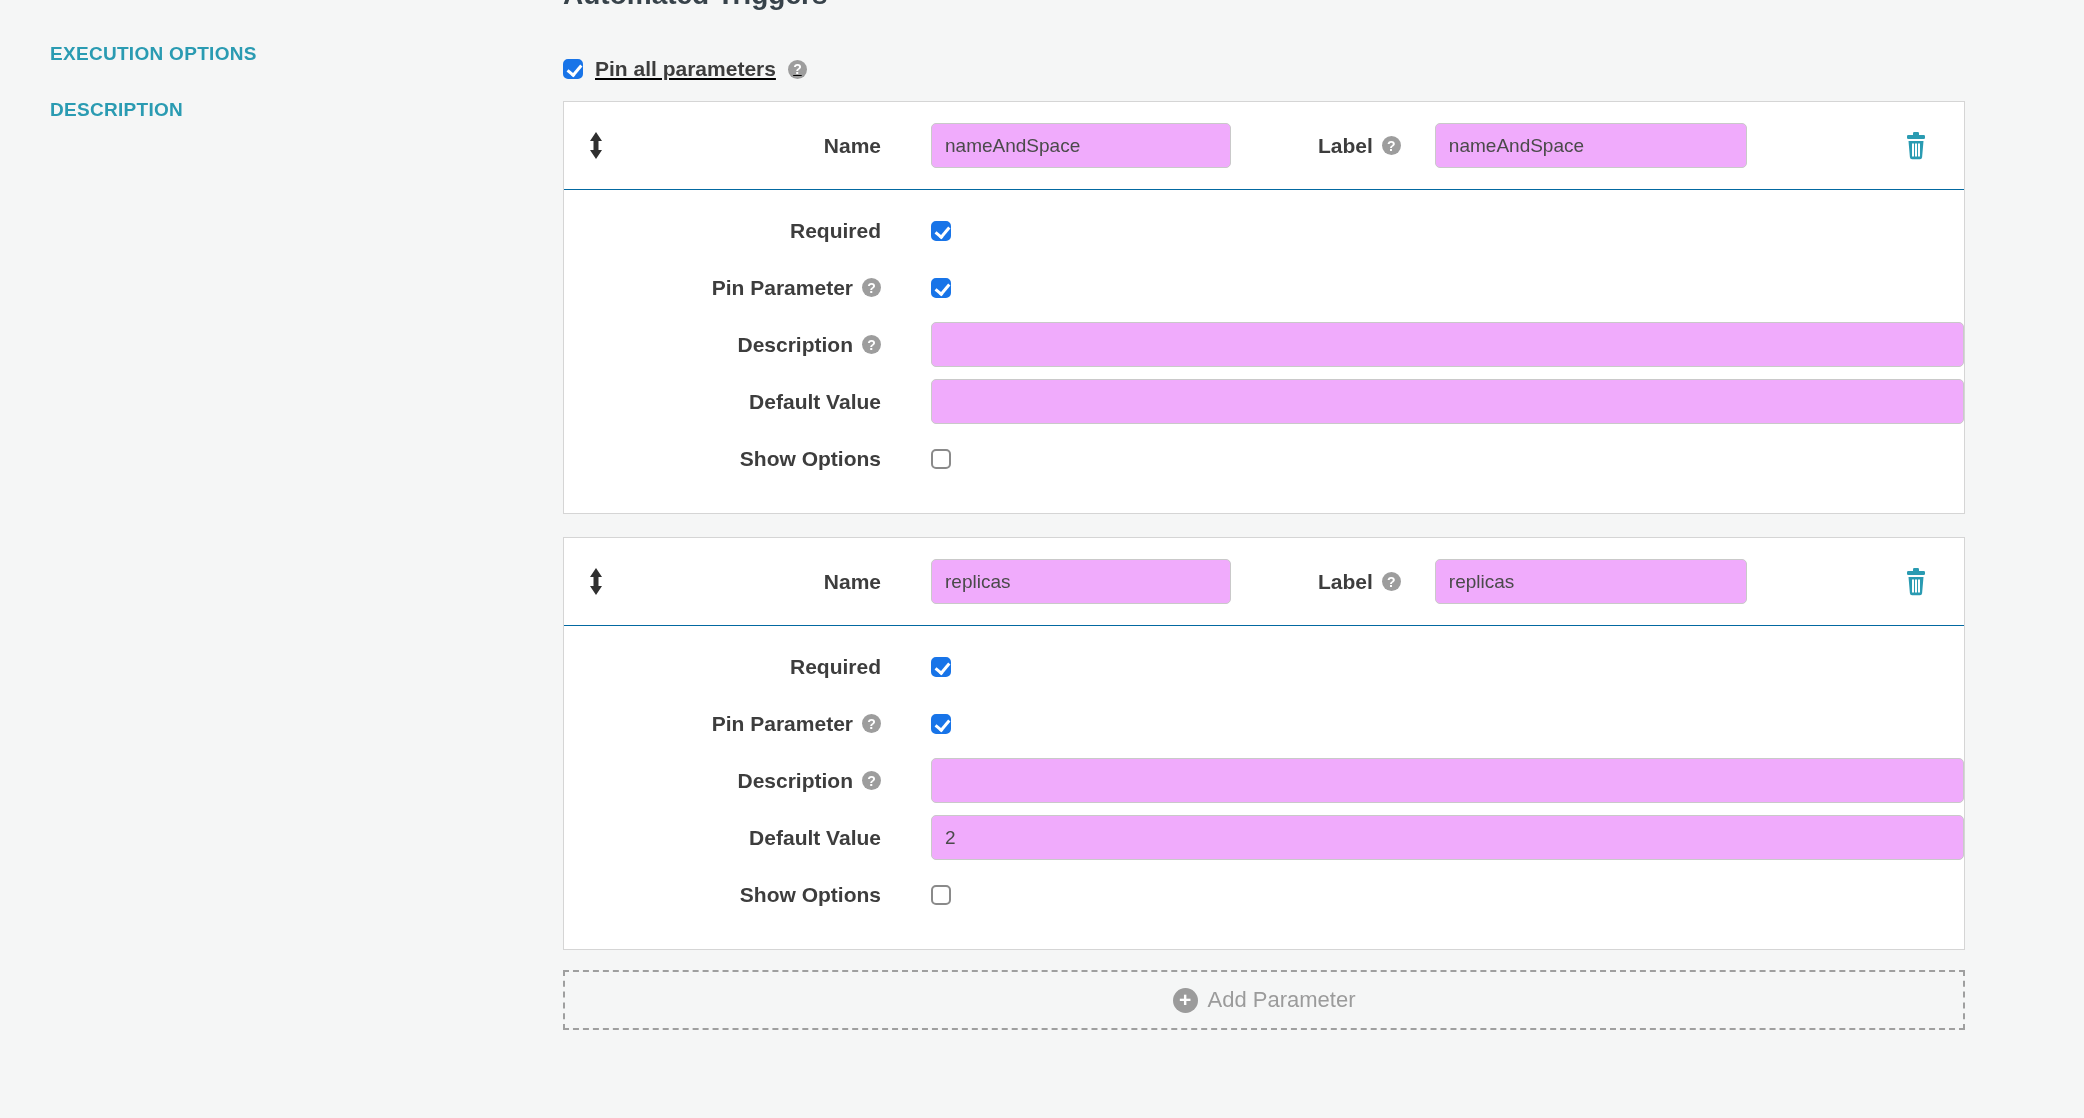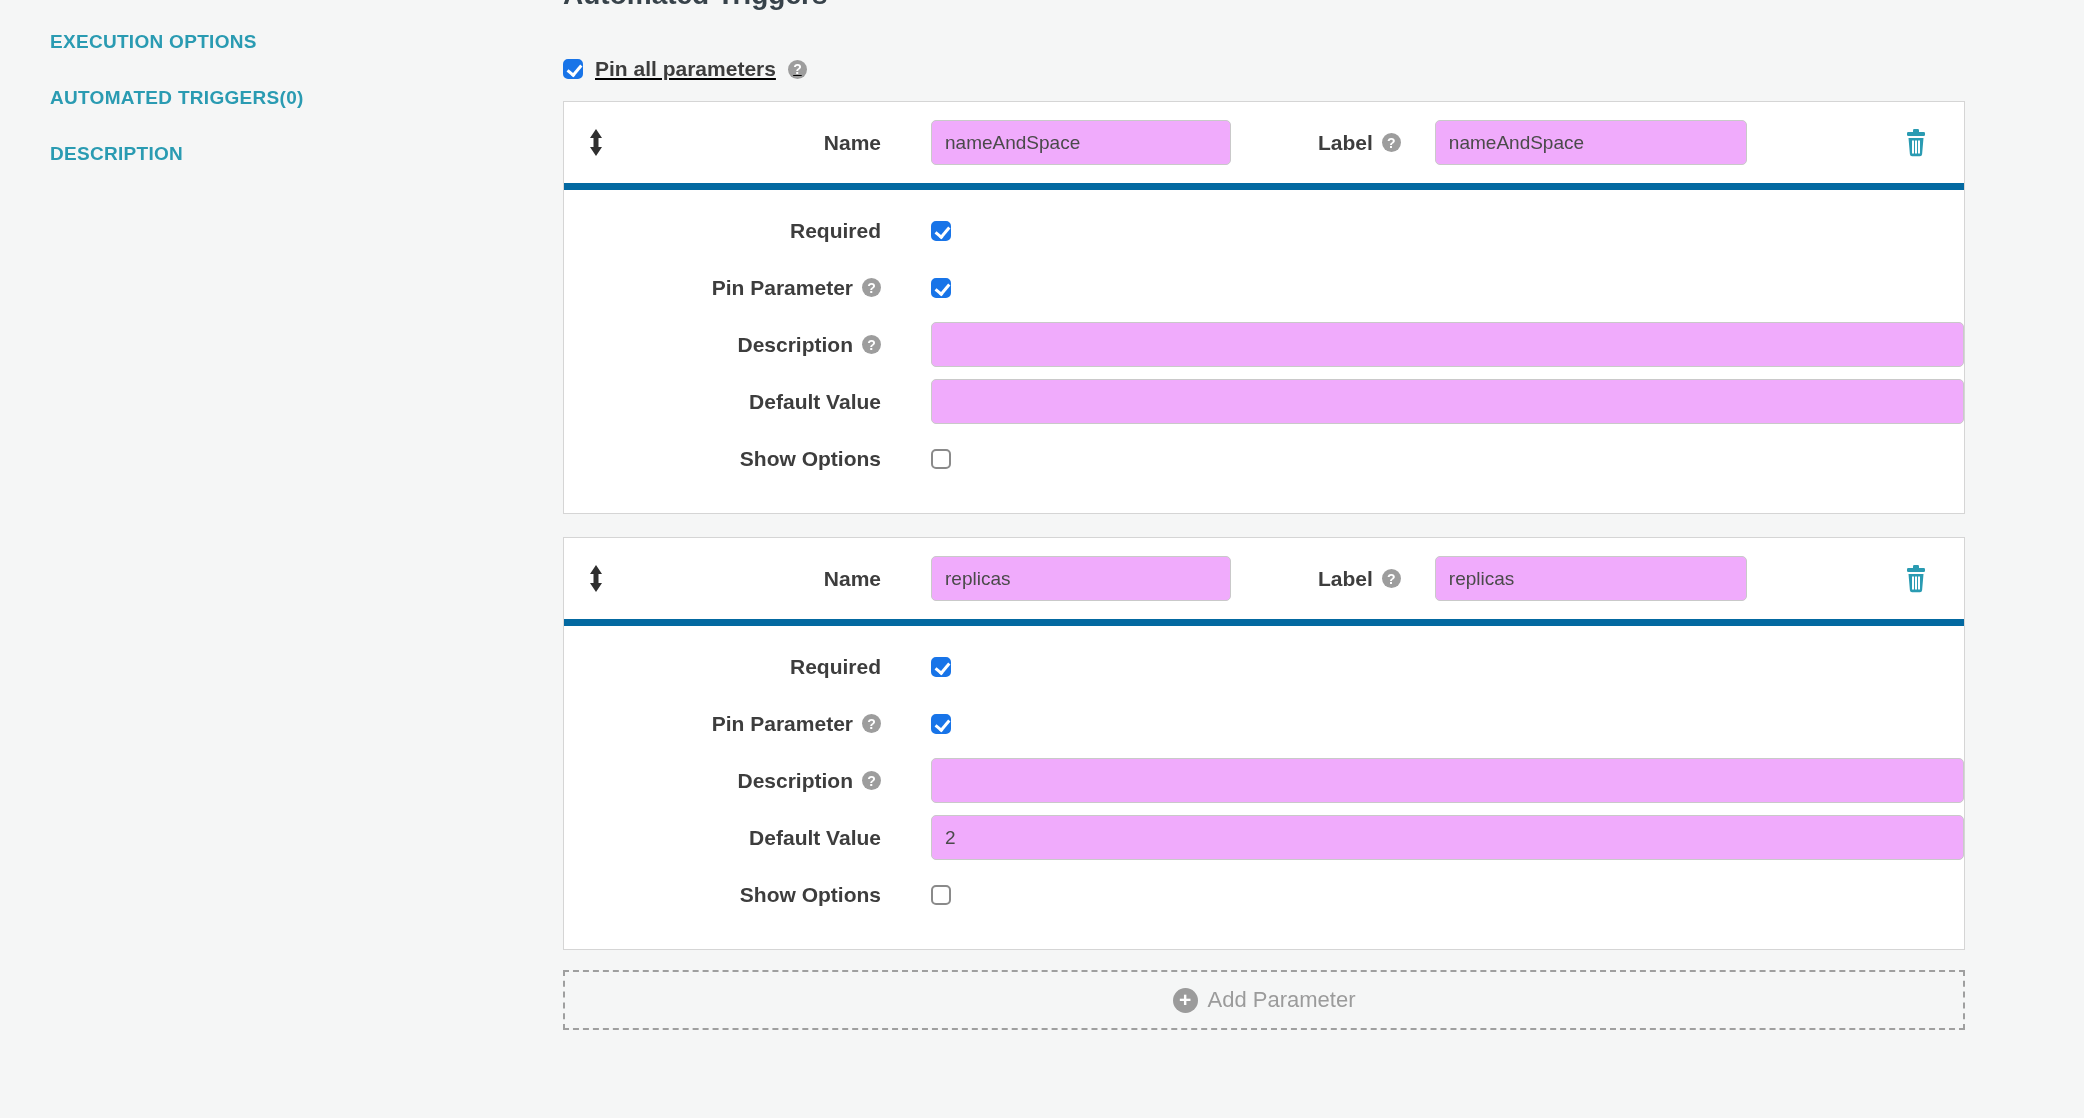--- a/index.html
+++ b/index.html
@@ -5,21 +5,21 @@
   * { box-sizing: border-box; margin: 0; padding: 0; }
   html,body { width:2084px; height:1118px; }
   body{
     font-family:"Liberation Sans", sans-serif;
     background:#f5f6f6;
     overflow:hidden;
   }
   .canvas{ position:relative; width:2084px; height:1118px; background:#f5f6f6; }
 
   
-  .sidebar{ position:absolute; left:38px; top:14px; width:336px; }
+  .sidebar{ position:absolute; left:38px; top:26px; width:336px; }
   .nav-item{
     height:56px; display:flex; align-items:center; padding:0 12px;
     font-size:19px; font-weight:600; letter-spacing:.3px;
     color:var(--accent,#2a9bb2); cursor:pointer; white-space:nowrap;
   }
   .nav-item.selected{ background:var(--highlight,#d7e6ec); color:var(--selected_text,#2f4350); cursor:default; }
 
   
   .main{ position:absolute; left:546px; top:0; width:1436px; }
   .clip-heading{ height:13px; overflow:hidden; position:relative; }
@@ -36,21 +36,21 @@
   .pin-row{ margin:44px 0 0 17px; display:flex; align-items:center; gap:12px;text-decoration:underline; }
   .pin-label{ font-size:21px; font-weight:700; color:#3d3d3d; }
 
   .content{ margin-left:17px; width:1402px; }
 
   
   .param-card{ margin-top:20px; background:#fff; border:1px solid #d5d5d5; }
   .param-card + .param-card{ margin-top:23px; }
   .card-header{
     height:88px; display:flex; align-items:center;
-    padding:0 36px 0 22px; border-bottom:7px solid #0369a1;
+    padding:0 36px 0 22px; border-bottom:1px solid #0369a1;
   }
   .drag{ width:20px; display:flex; align-items:center; justify-content:center; cursor:grab; flex:none; }
   .hdr-name-label{ width:275px; text-align:right; font-size:21px; font-weight:700; color:#3d3d3d; flex:none; }
   .hdr-input{ margin-left:50px; width:300px; flex:none; }
   .hdr-label-group{
     margin-left:87px; flex:none; display:flex; align-items:center; gap:9px;
     font-size:21px; font-weight:700; color:#3d3d3d;justify-content:center;
   }
   .hdr-input2{ margin-left:34px; width:312px; flex:none; }
   .trash-btn{ margin-left:auto; background:none; border:none; cursor:pointer; display:flex; align-items:center; }
@@ -102,21 +102,20 @@
     line-height:1; padding-bottom:2px; flex:none;
   }
 </style>
 </head>
 <body>
 
 <div class="canvas">
 
   <nav class="sidebar">
     <div class="nav-item">EXECUTION OPTIONS</div>
-    <div class="nav-item">AUTOMATED TRIGGERS(0)</div>
     <div class="nav-item">DESCRIPTION</div>
   </nav>
 
   <div class="main">
 
     <div class="clip-heading">
       <div class="inner">Automated Triggers</div>
     </div>
 
 

